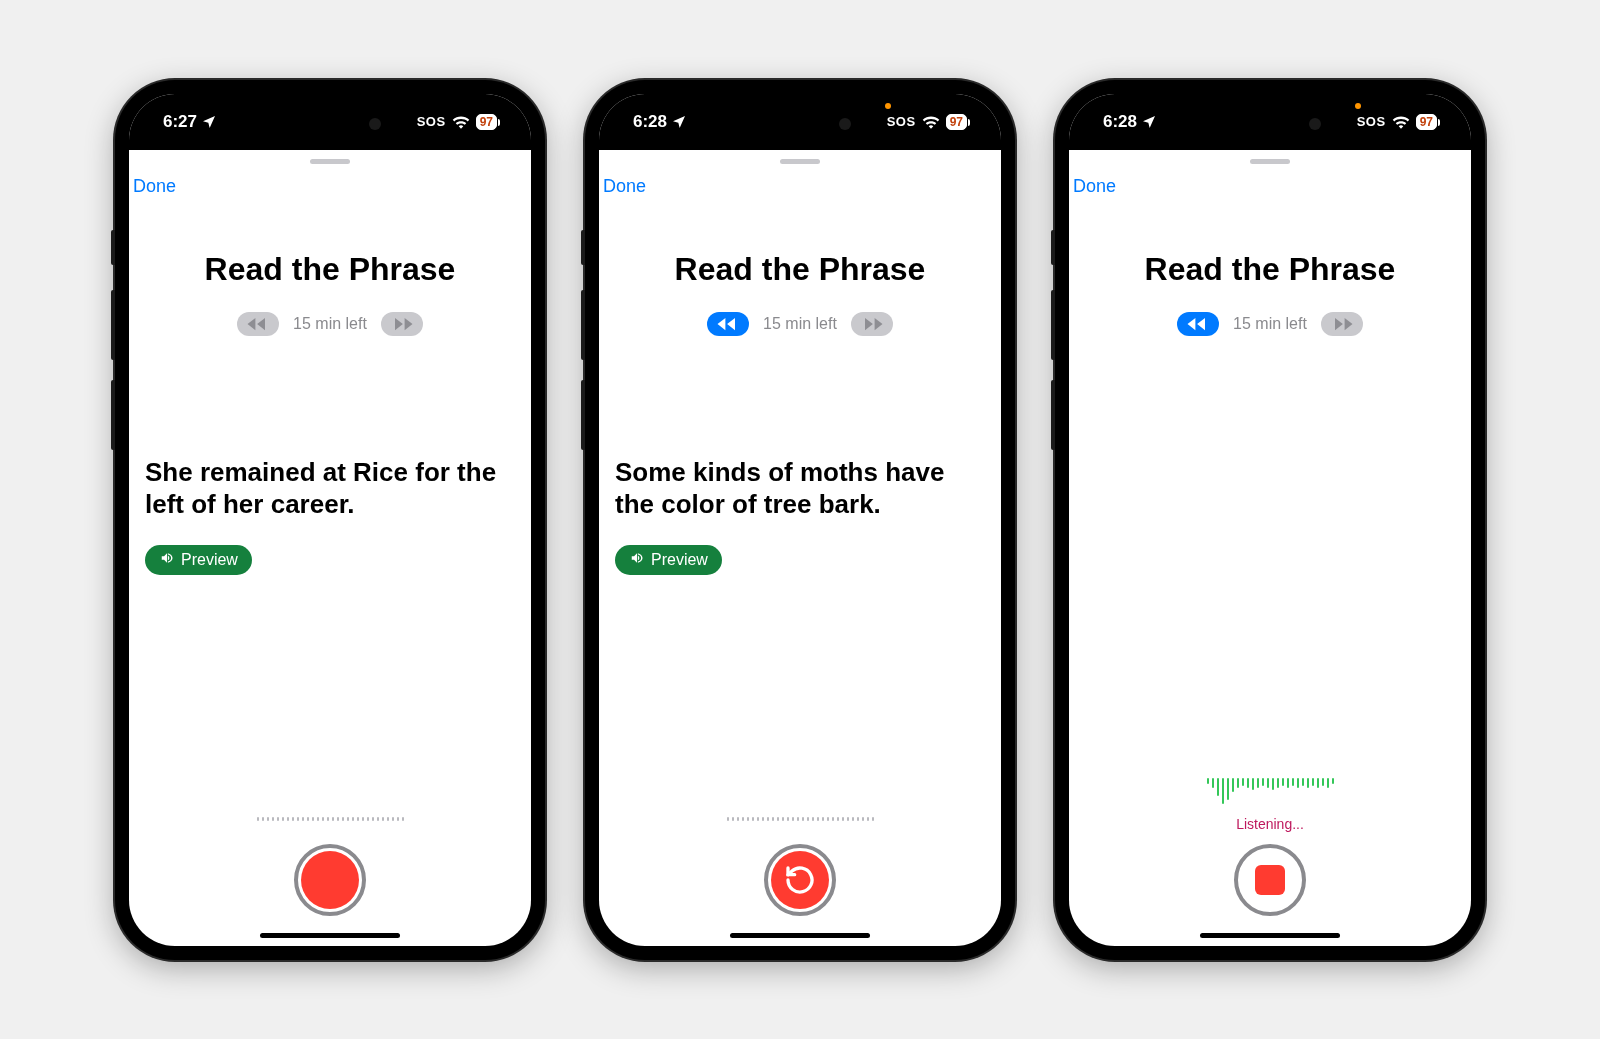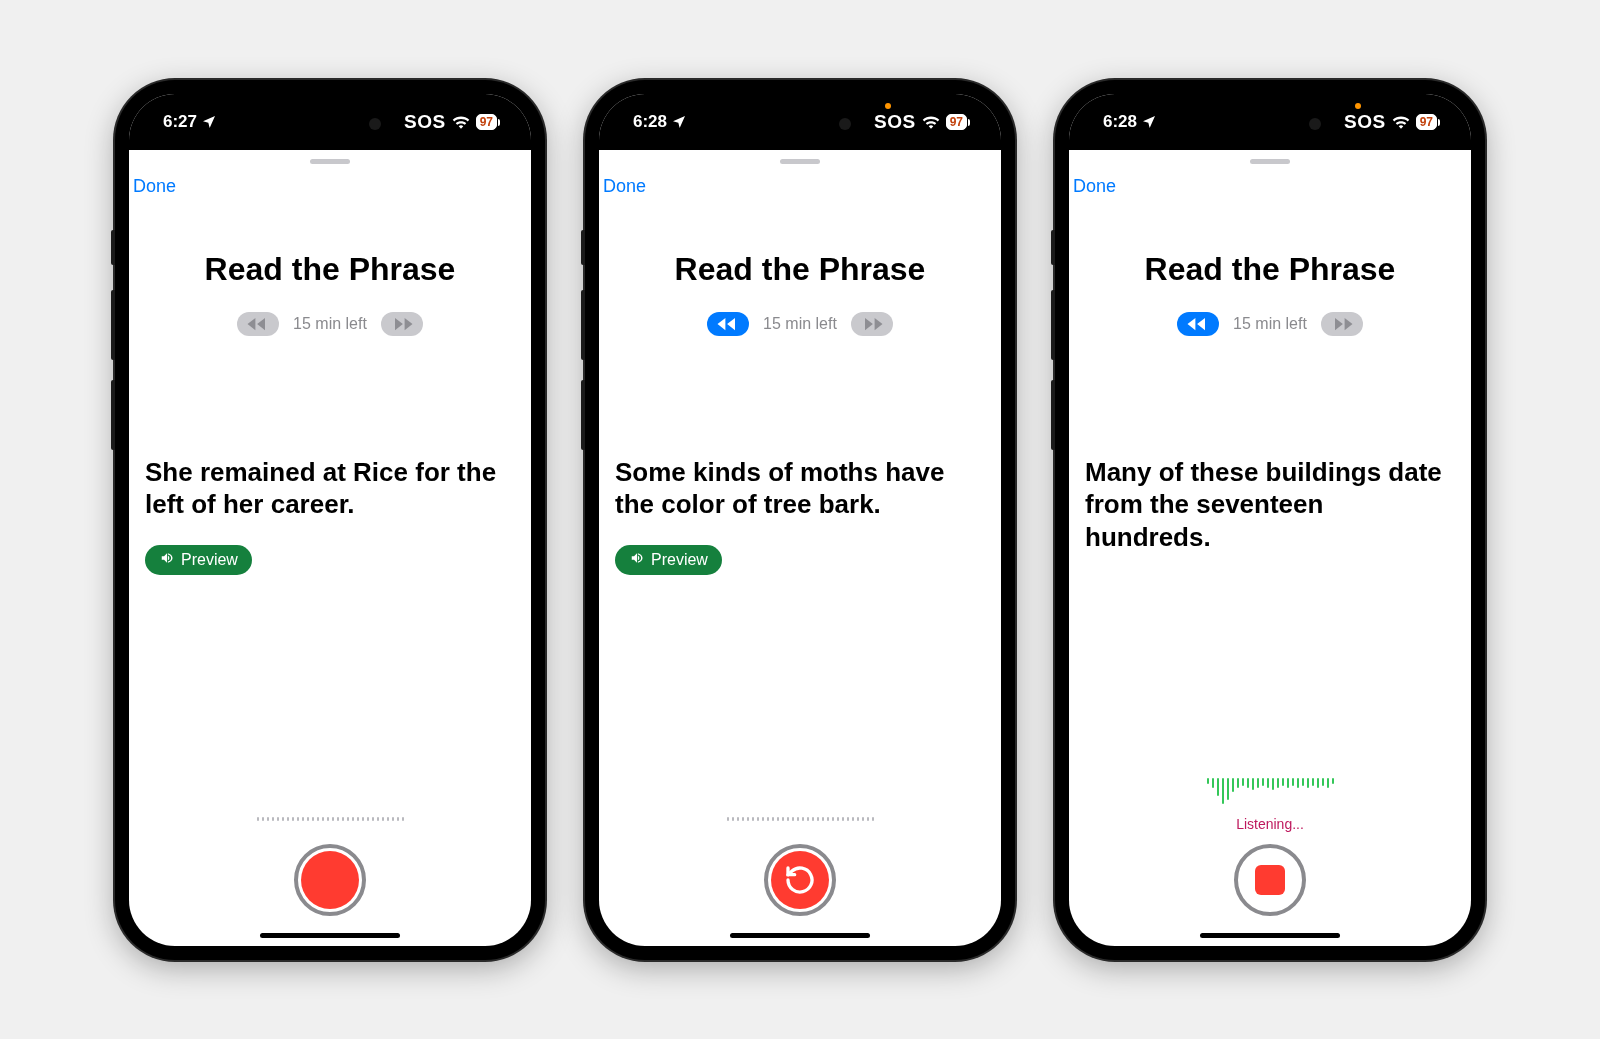--- a/index.html
+++ b/index.html
@@ -81,21 +81,21 @@
     justify-content: space-between;
     align-items: center;
     padding: 0 34px;
     color: #fff;
     background: #000;
     font-weight: 600;
     font-size: 17px;
   }
   .status-left { display: flex; align-items: center; gap: 4px; }
   .status-right { display: flex; align-items: center; gap: 6px; }
-  .sos { font-size: 19px; font-weight: 700; letter-spacing: 0.5px; }
+  .sos { font-size: 13px; font-weight: 700; letter-spacing: 0.5px; }
   .wifi-icon svg, .loc-icon svg { display: block; }
   .batt-box {
     border: 1.6px solid #fff;
     border-radius: 5px;
     padding: 1px 3px;
     font-size: 12px;
     font-weight: 700;
     line-height: 1;
     position: relative;
     background: #fff;
@@ -490,21 +490,20 @@
                 <path d="M11 8l9-7v14l-9-7zm-11 0l9-7v14L0 8z"></path>
               </svg>
             </div>
             <span>15 min left</span>
             <div class="pill">
               <svg width="22" height="14" viewBox="0 0 24 16" fill="#8e8e93">
                 <path d="M13 8L4 1v14l9-7zm11 0l-9-7v14l9-7z"></path>
               </svg>
             </div>
           </div>
-          <div class="phrase">Many of these buildings date from the seventeen hundreds.</div>
           <div class="dots">
             <div class="track">
               <div class="tick" style="height:6px;background:#34c759"></div>
               <div class="tick" style="height:10px;background:#34c759"></div>
               <div class="tick" style="height:18px;background:#34c759"></div>
               <div class="tick" style="height:26px;background:#34c759"></div>
               <div class="tick" style="height:22px;background:#34c759"></div>
               <div class="tick" style="height:14px;background:#34c759"></div>
               <div class="tick" style="height:10px;background:#34c759"></div>
               <div class="tick" style="height:8px;background:#34c759"></div>

